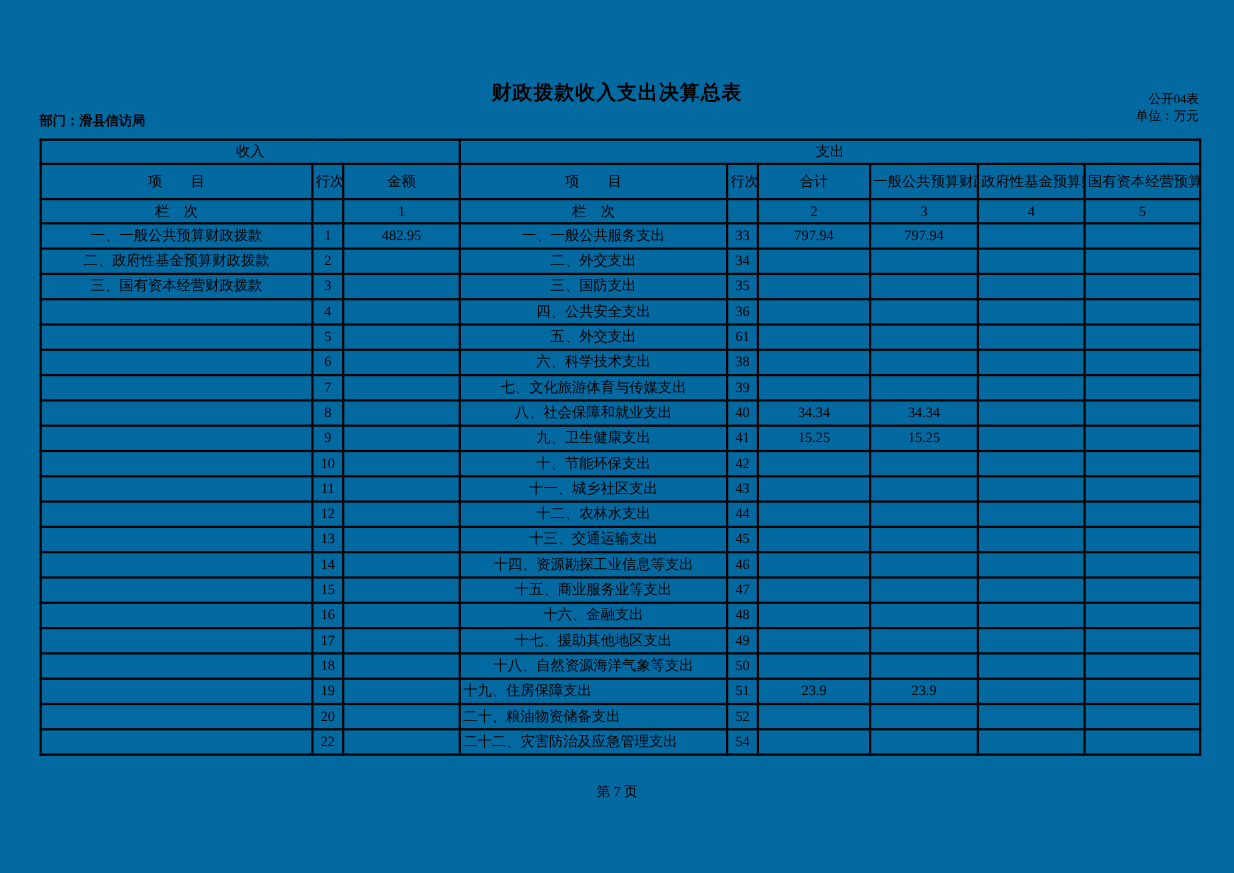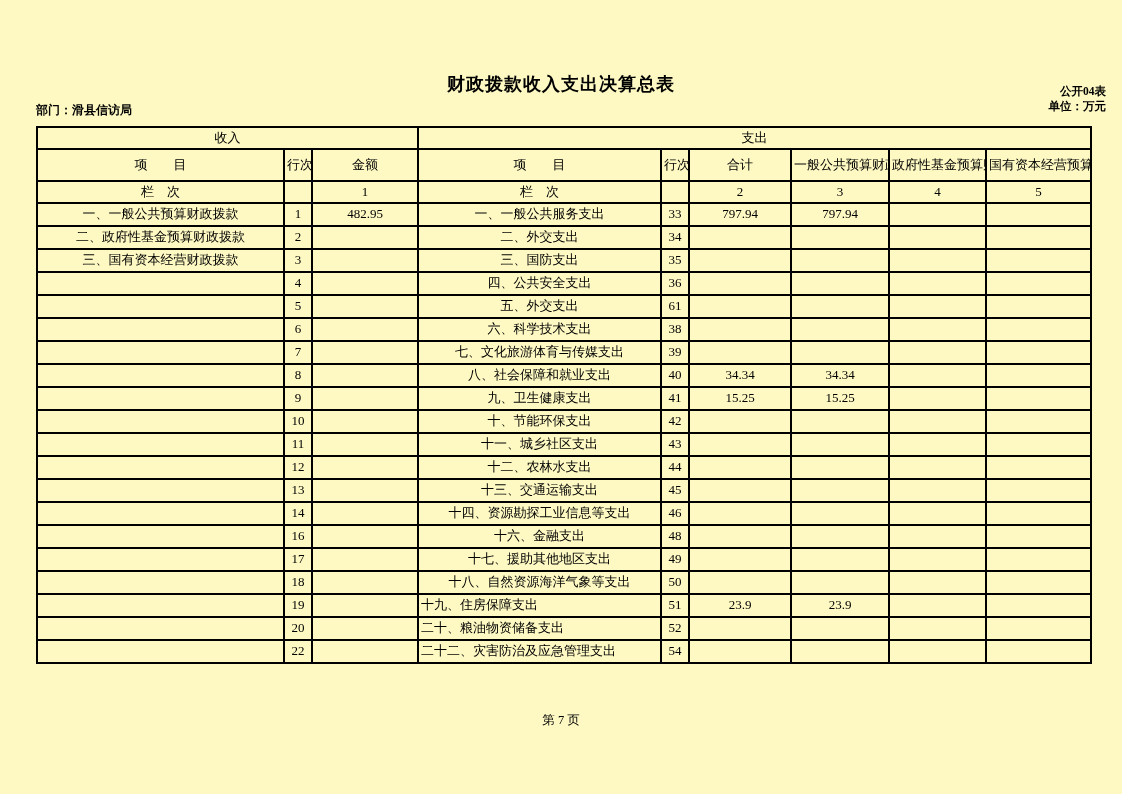--- a/index.html
+++ b/index.html
@@ -1,32 +1,32 @@
 <!DOCTYPE html>
 <html><head>
 <meta charset="utf-8">
 <style>
   html,body { margin:0; padding:0; background:#e8e8e8; }
   .page {
     position:relative;
     width:1122px; height:794px;
-    background:#fef9c3;
+    background:#0369a1;
     font-family:"Liberation Serif","DejaVu Serif",serif;
     color:#000;
     margin:0 auto;
     overflow:hidden;
   }
   .title {
     position:absolute; left:0; top:72px; width:100%;
     text-align:center; font-size:18px; font-weight:bold;
     letter-spacing:1px;
   }
   .meta-right {
-    position:absolute; right:16px; top:84px;
-    text-align:right; font-size:11.5px; font-weight:bold; line-height:15px;
+    position:absolute; right:32px; top:84px;
+    text-align:right; font-size:11.5px; font-weight:normal; line-height:15px;
   }
   .meta-left {
     position:absolute; left:36px; top:102px;
     font-size:12px; font-weight:bold;
   }
   table.fiscal {
     position:absolute; left:36px; top:126px;
     width:1054px;
     border-collapse:collapse; table-layout:fixed;
   }
@@ -257,20 +257,31 @@
           <td class="c"></td>
           <td class="c">十四、资源勘探工业信息等支出</td>
           <td class="c">46</td>
           <td class="c"></td>
           <td class="c"></td>
           <td class="c"></td>
           <td class="c"></td>
         </tr>
         <tr>
           <td class="c"></td>
+          <td class="c">15</td>
+          <td class="c"></td>
+          <td class="c">十五、商业服务业等支出</td>
+          <td class="c">47</td>
+          <td class="c"></td>
+          <td class="c"></td>
+          <td class="c"></td>
+          <td class="c"></td>
+        </tr>
+        <tr>
+          <td class="c"></td>
           <td class="c">16</td>
           <td class="c"></td>
           <td class="c">十六、金融支出</td>
           <td class="c">48</td>
           <td class="c"></td>
           <td class="c"></td>
           <td class="c"></td>
           <td class="c"></td>
         </tr>
         <tr>

